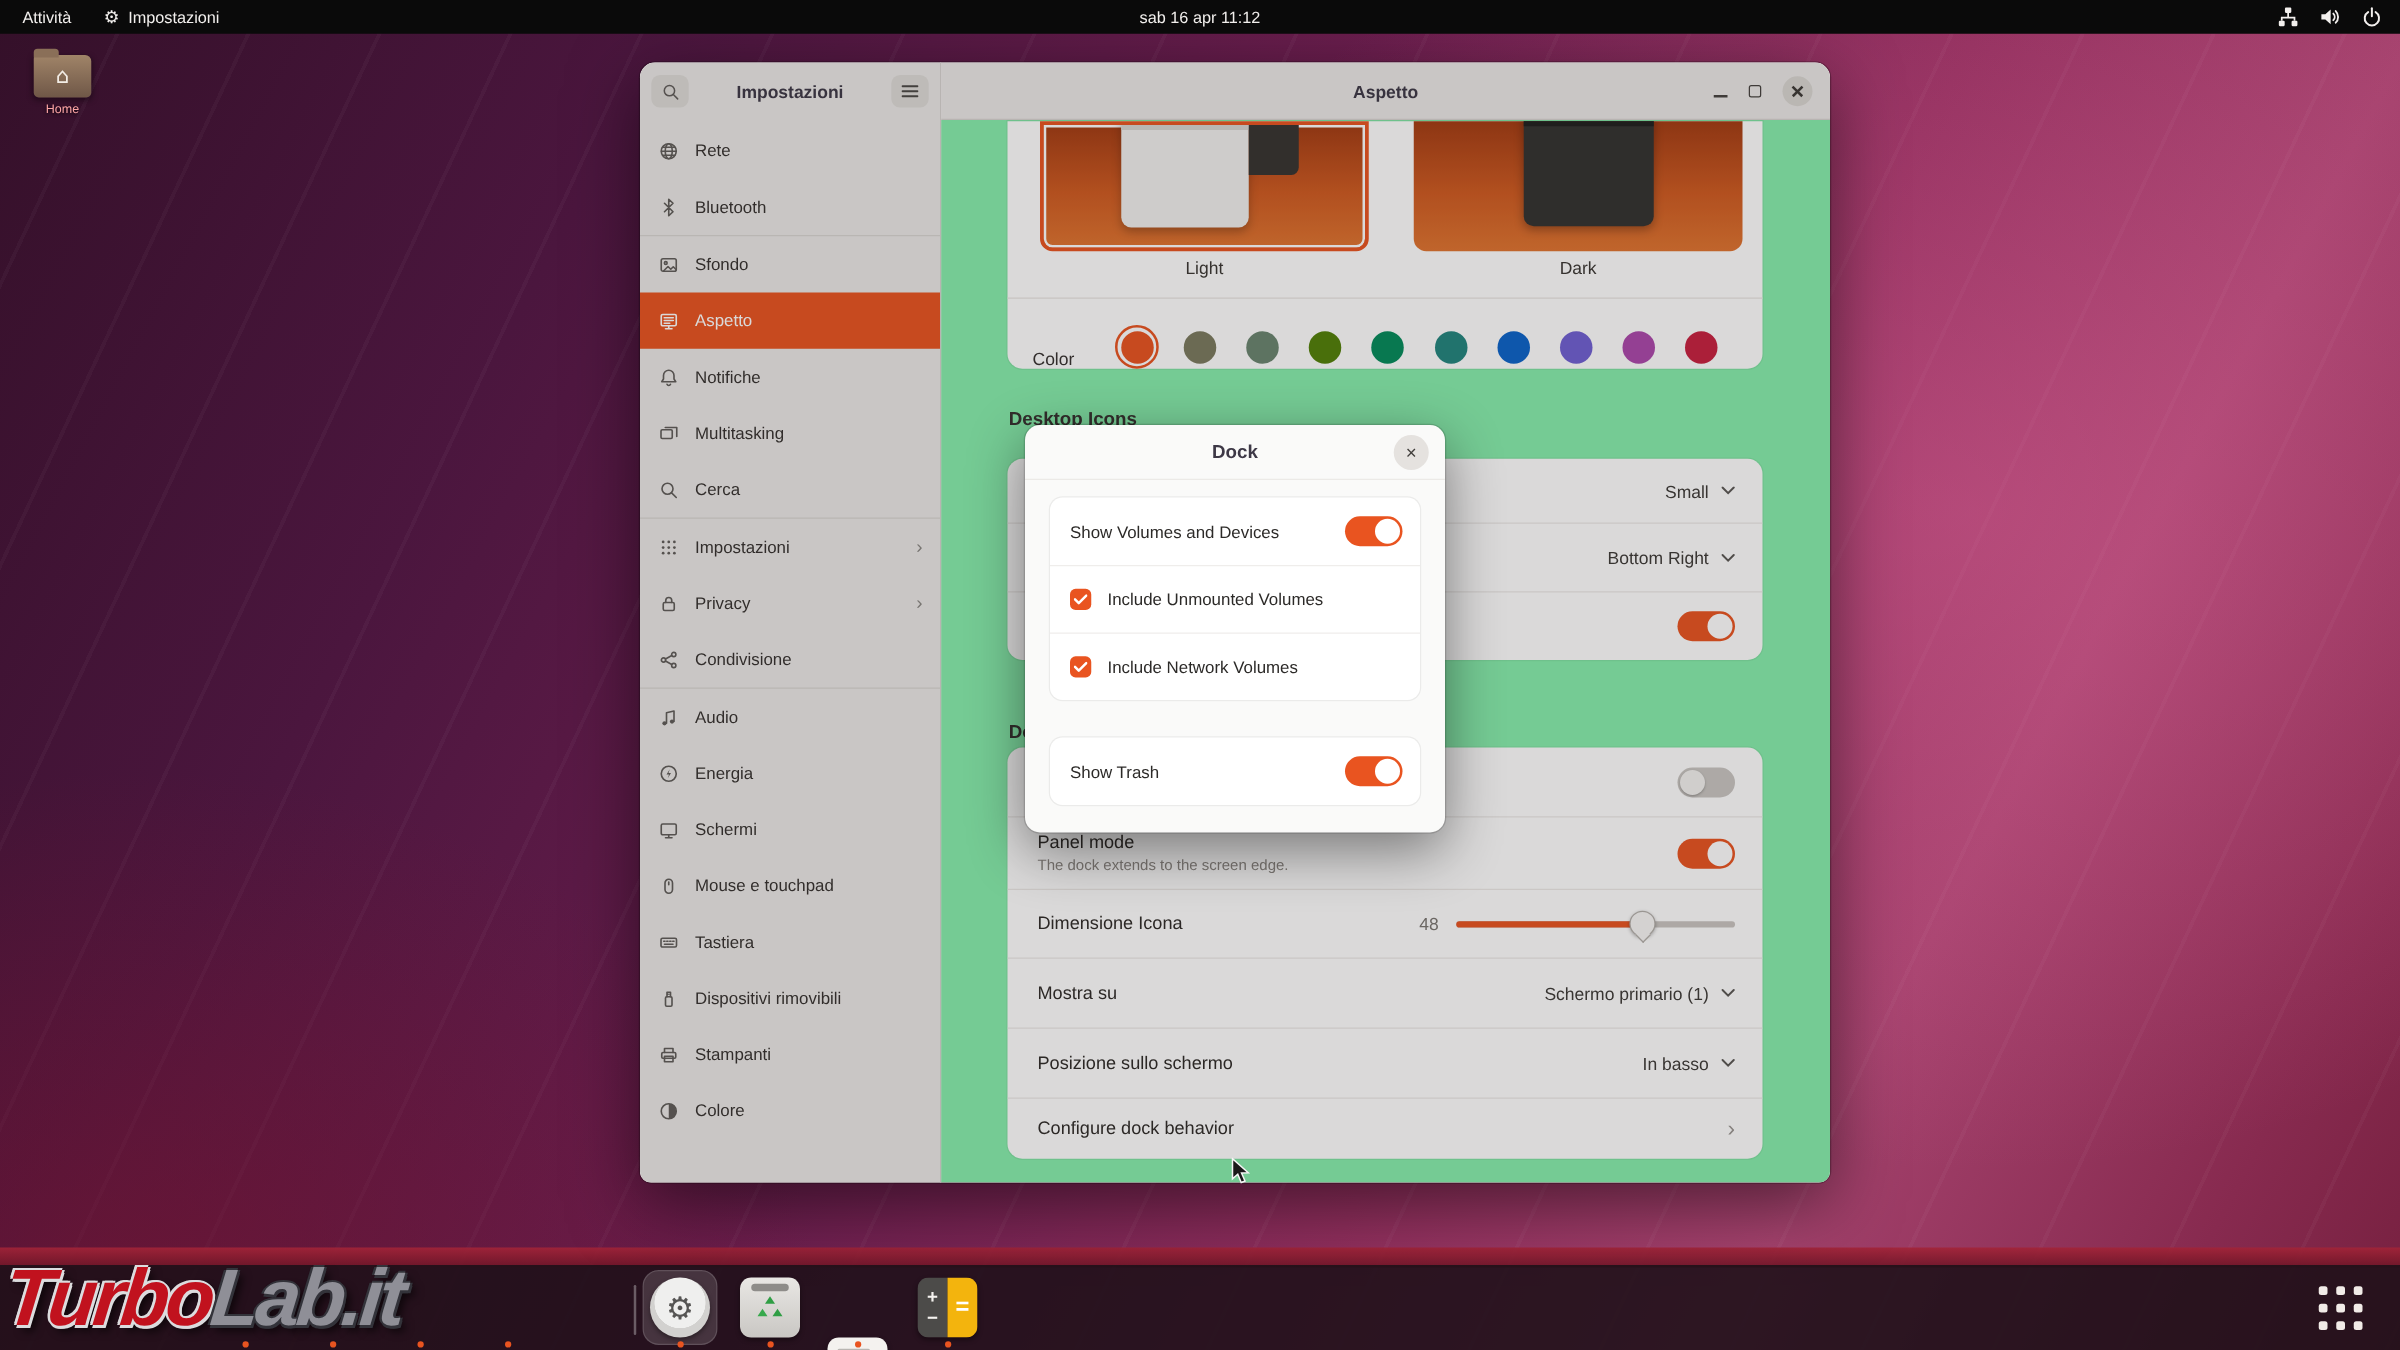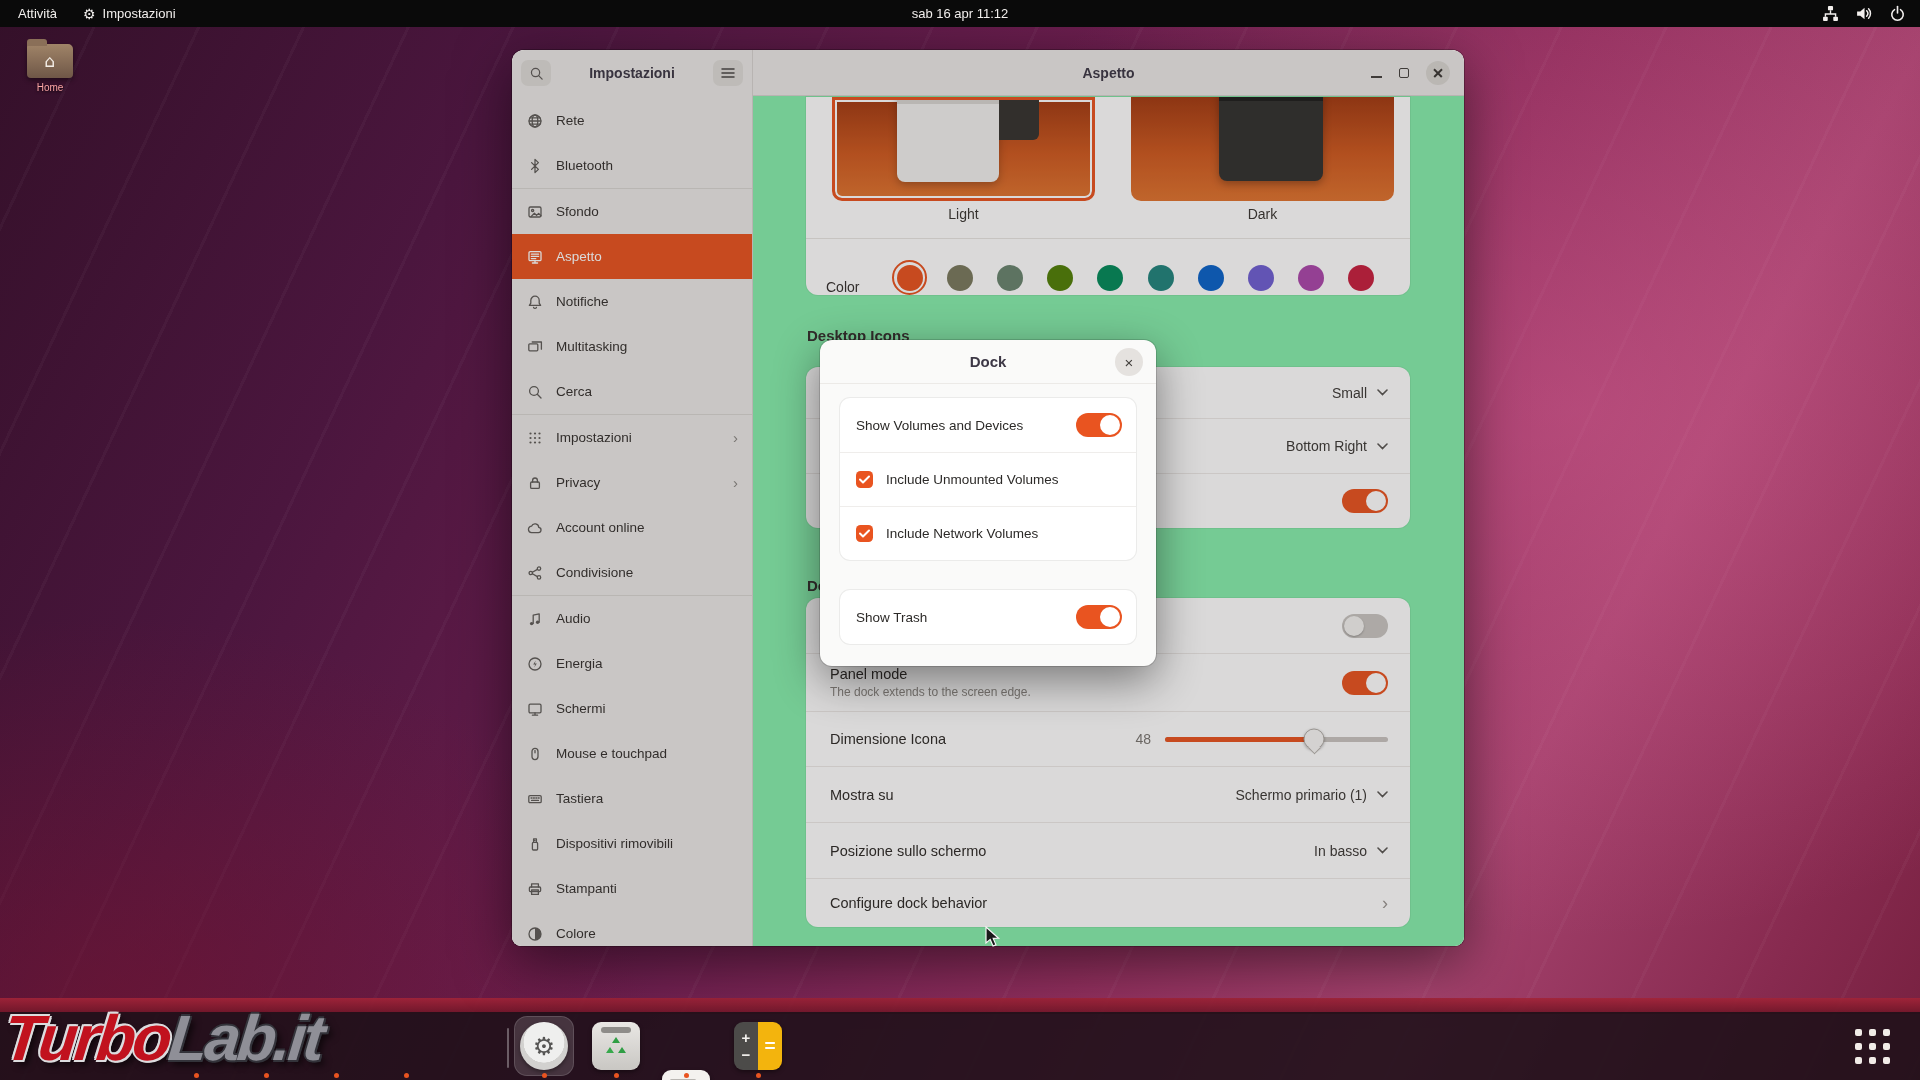--- a/index.html
+++ b/index.html
@@ -319,26 +319,20 @@
       <div class="sbitem">
         <svg class="icon" width="16" height="16" viewBox="0 0 16 16">
             <rect x="3.6" y="7" width="8.8" height="6.4" rx="1.2"></rect>
             <path d="M5.6 7V5.4a2.4 2.4 0 0 1 4.8 0V7"></path>
           </svg>
         <span>Privacy</span>
         <span class="chev">›</span>
       </div>
       <div class="sbitem">
         <svg class="icon" width="16" height="16" viewBox="0 0 16 16">
-            <path d="M4.8 12.6h6.6a2.6 2.6 0 0 0 .4-5.17A3.8 3.8 0 0 0 4.5 6.2a2.9 2.9 0 0 0 .3 6.4z"></path>
-          </svg>
-        <span>Account online</span>
-      </div>
-      <div class="sbitem">
-        <svg class="icon" width="16" height="16" viewBox="0 0 16 16">
             <circle cx="12" cy="3.6" r="1.7"></circle>
             <circle cx="3.8" cy="8" r="1.7"></circle>
             <circle cx="12" cy="12.4" r="1.7"></circle>
             <path d="M5.4 7.2l5-2.8M5.4 8.8l5 2.8"></path>
           </svg>
         <span>Condivisione</span>
       </div>
       <div class="sbsep"></div>
       <div class="sbitem">
         <svg class="icon" width="16" height="16" viewBox="0 0 16 16">

